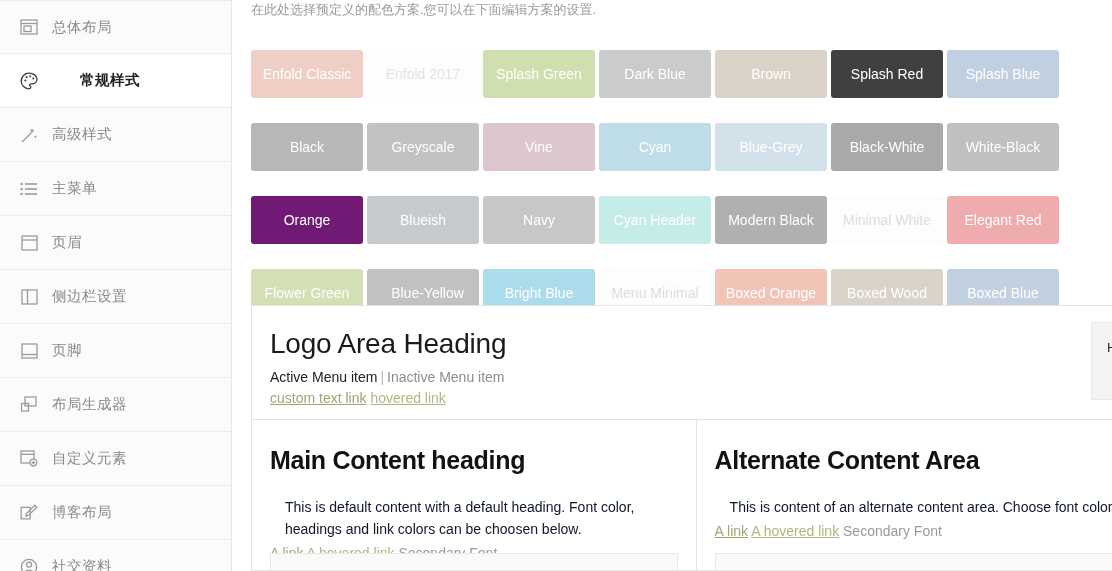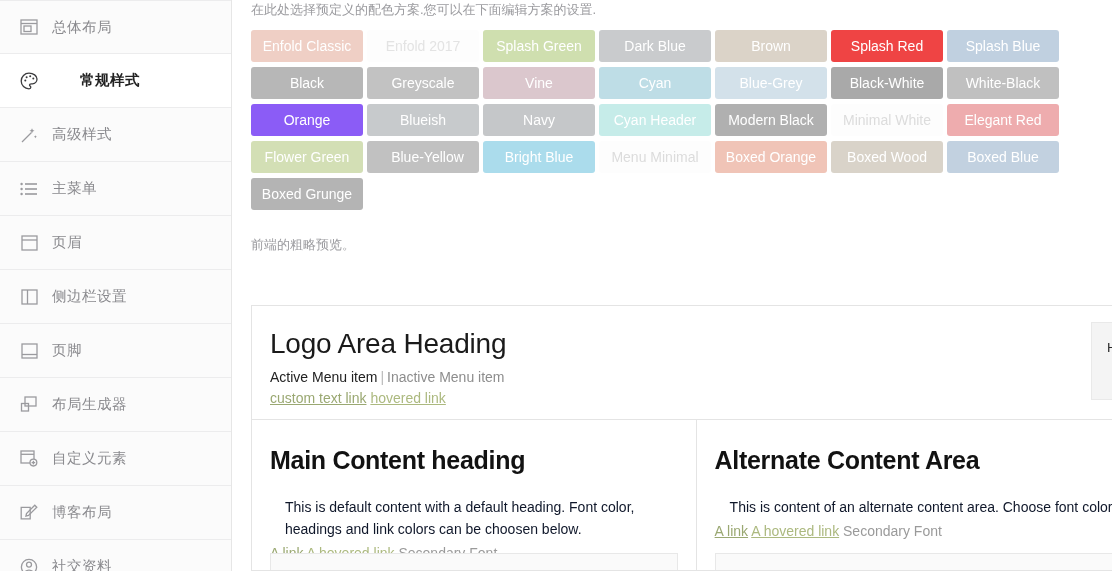--- a/index.html
+++ b/index.html
@@ -80,33 +80,34 @@
   }
 
   
   .swatch-grid {
     display: grid;
     grid-template-columns: repeat(7, 112px);
     gap: 5px 4px;
     width: 800px;
   }
   .swatch {
-    height: 32px;
+    height: 48px;
     border-radius: 3px;
     display: flex;
     align-items: center;
     justify-content: center;
     font-size: 14px;
     color: #ffffff;
     cursor: pointer;
     text-align: center;
     white-space: nowrap;
     overflow: hidden;
     padding: 0 4px;
     user-select: none;
+    margin-top: 20px;
   }
 
   
   .preview-caption {
     color: #9b9b9f;
     font-size: 13px;
     margin: 26px 0 9px 0;
   }
 
   .preview-box {
@@ -338,21 +339,21 @@
         </div>
         <div class="swatch" style="background: rgb(207, 223, 175); color: rgb(255, 255, 255);">
           <span>Splash Green</span>
         </div>
         <div class="swatch" style="background: rgb(201, 203, 205); color: rgb(255, 255, 255);">
           <span>Dark Blue</span>
         </div>
         <div class="swatch" style="background: rgb(219, 211, 200); color: rgb(255, 255, 255);">
           <span>Brown</span>
         </div>
-        <div class="swatch" style="background: #ef4444; color: rgb(255, 255, 255); text-align: center;">
+        <div class="swatch" style="background: #404040; color: rgb(255, 255, 255); text-align: center;">
           <span>Splash Red</span>
         </div>
         <div class="swatch" style="background: rgb(192, 208, 224); color: rgb(255, 255, 255);">
           <span>Splash Blue</span>
         </div>
         <div class="swatch" style="background: rgb(183, 183, 183); color: rgb(255, 255, 255);">
           <span>Black</span>
         </div>
         <div class="swatch" style="background: rgb(194, 194, 194); color: rgb(255, 255, 255);">
           <span>Greyscale</span>
@@ -365,21 +366,21 @@
         </div>
         <div class="swatch" style="background: rgb(211, 225, 234); color: rgb(255, 255, 255);">
           <span>Blue-Grey</span>
         </div>
         <div class="swatch" style="background: rgb(169, 169, 169); color: rgb(255, 255, 255);">
           <span>Black-White</span>
         </div>
         <div class="swatch" style="background: rgb(192, 192, 192); color: rgb(255, 255, 255);">
           <span>White-Black</span>
         </div>
-        <div class="swatch" style="background: #8b5cf6; color: rgb(255, 255, 255); text-align: right;">
+        <div class="swatch" style="background: #701a75; color: rgb(255, 255, 255); text-align: right;">
           <span>Orange</span>
         </div>
         <div class="swatch" style="background: rgb(199, 202, 204); color: rgb(255, 255, 255);">
           <span>Blueish</span>
         </div>
         <div class="swatch" style="background: rgb(197, 199, 201); color: rgb(255, 255, 255);">
           <span>Navy</span>
         </div>
         <div class="swatch" style="background: rgb(198, 236, 233); color: rgb(255, 255, 255); align-items: center;">
           <span>Cyan Header</span>

